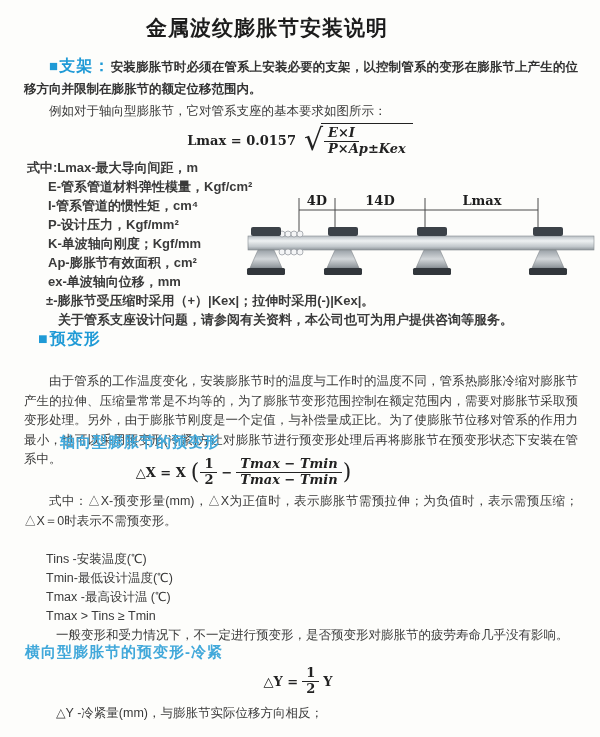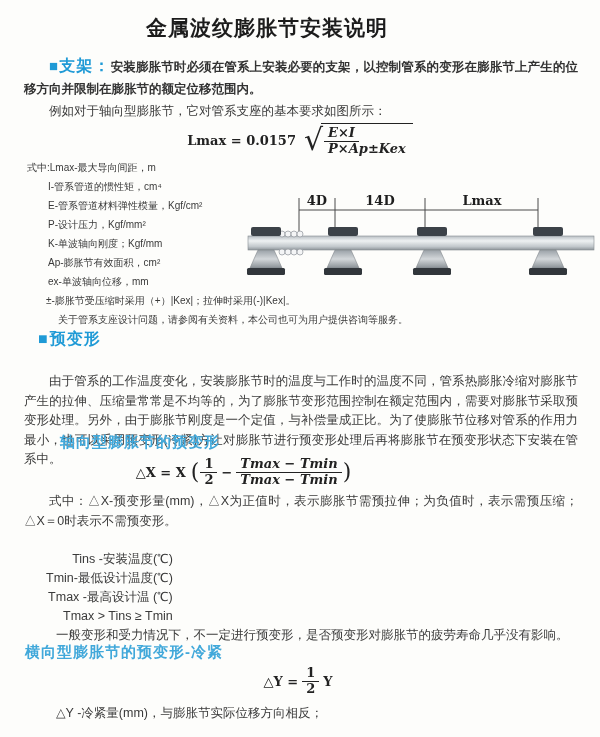--- a/index.html
+++ b/index.html
@@ -13,21 +13,21 @@
   .para { font-size:12.5px; line-height:22px; text-align:justify; color:#3a3a3a; }
   .block { position:absolute; }
 
   .sq { color:#1f9ad6; font-size:15px; margin-right:1px; }
   .sec-label { color:#1f9ad6; font-size:16px; font-weight:bold; letter-spacing:1px; }
   .intro-bold { font-weight:bold; color:#333; }
 
   .sec-head { font-size:16px; font-weight:bold; color:#1f9ad6; letter-spacing:1px; }
   .sub-head { font-size:15px; font-weight:bold; color:#41a8da; letter-spacing:1px; }
 
-  .defs { font-size:10px; line-height:19px; color:#3a3a3a; }
+  .defs { font-size:13px; line-height:19px; color:#3a3a3a;font-weight:bold; }
   .defs div { white-space:nowrap; }
   .d-indent { padding-left:21px; }
   .d-pm { padding-left:19px; }
   .d-consult { padding-left:31px; }
 
   .formula { font-family:"DejaVu Serif", serif; font-weight:bold; font-size:13px;
              color:#222; display:flex; align-items:center; justify-content:center; }
   .frac { display:inline-flex; flex-direction:column; align-items:flex-start;
           vertical-align:middle; font-style:italic; line-height:1.15; }
   .frac .num { padding:0 4px; border-bottom:1.4px solid #222; }
@@ -61,22 +61,22 @@
     <span class="rootbody">
       <span class="frac">
         <span class="num">E×I</span>
         <span class="den">P×Ap±Kex</span>
       </span>
     </span>
   </div>
 
   <div class="block defs" style="top:158px; left:27px;">
     <div>式中:Lmax-最大导向间距，m</div>
+    <div class="d-indent">E-管系管道材料弹性模量，Kgf/cm²</div>
     <div class="d-indent">I-管系管道的惯性矩，cm⁴</div>
-    <div class="d-indent">E-管系管道材料弹性模量，Kgf/cm²</div>
     <div class="d-indent">P-设计压力，Kgf/mm²</div>
     <div class="d-indent">K-单波轴向刚度；Kgf/mm</div>
     <div class="d-indent">Ap-膨胀节有效面积，cm²</div>
     <div class="d-indent">ex-单波轴向位移，mm</div>
     <div class="d-pm">±-膨胀节受压缩时采用（+）|Kex|；拉伸时采用(-)|Kex|。</div>
     <div class="d-consult">关于管系支座设计问题，请参阅有关资料，本公司也可为用户提供咨询等服务。</div>
   </div>
 
   <svg class="block" style="top:190px; left:242px;" width="358" height="102" viewBox="0 0 358 102">
     <defs>
@@ -158,21 +158,21 @@
     <span class="frac">
       <span class="num">Tmax − Tmin</span>
       <span class="den">Tmax − Tmin</span>
     </span>
     <span class="paren">)</span>
   </div>
 
   <div class="block para" style="top:492px; left:24px; width:554px; text-indent:2em; line-height:19.5px;">式中：△X-预变形量(mm)，△X为正值时，表示膨胀节需预拉伸；为负值时，表示需预压缩；△X＝0时表示不需预变形。</div>
 
 
-  <div class="block" style="top:550px; left:46px;text-align:right;">
+  <div class="block" style="top:550px; left:46px;">
     <div class="line">Tins -安装温度(℃)</div>
     <div class="line">Tmin-最低设计温度(℃)</div>
     <div class="line">Tmax -最高设计温 (℃)</div>
     <div class="line">Tmax &gt; Tins ≥ Tmin</div>
   </div>
 
   <div class="block line" style="top:626px; left:56px;">一般变形和受力情况下，不一定进行预变形，是否预变形对膨胀节的疲劳寿命几乎没有影响。</div>
 
   <div class="block sub-head" style="top:643px; left:25px;">横向型膨胀节的预变形-冷紧</div>
 

